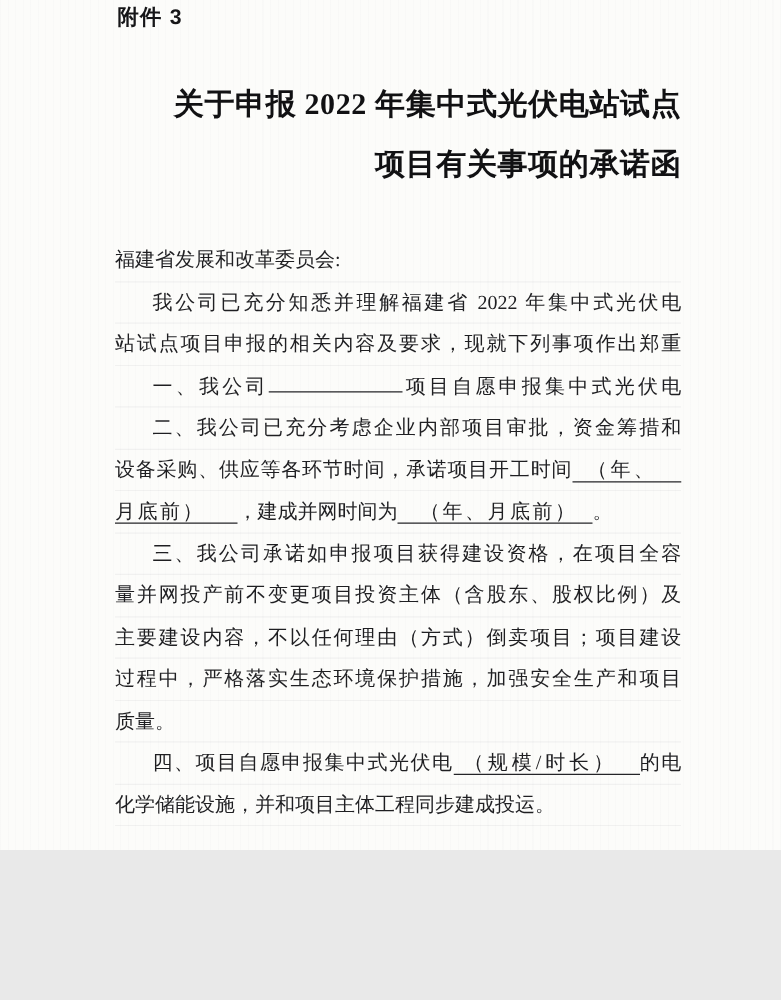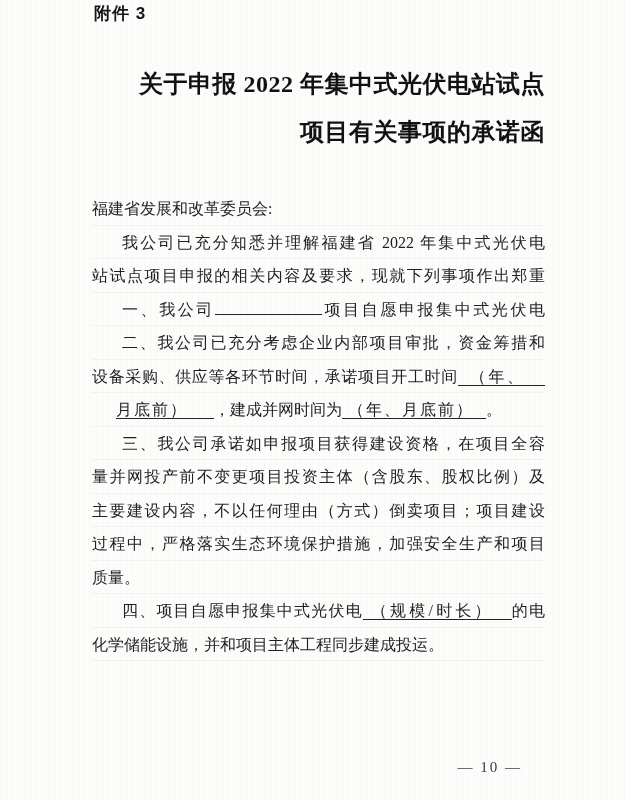--- a/index.html
+++ b/index.html
@@ -3,21 +3,21 @@
 <meta charset="utf-8">
 <style>
   html, body {
     margin: 0;
     padding: 0;
     background: #e9e9e9;
   }
   .page {
     position: relative;
     width: 625px;
-    height: 800px;
+    height: 680px;
     margin: 0 auto;
     background-color: #fcfcfa;
     background-image: repeating-linear-gradient(
       90deg,
       rgba(110, 115, 135, 0.025) 0px, rgba(110, 115, 135, 0.025) 1px,
       transparent 1px, transparent 6px);
     overflow: hidden;
     color: #1d1d1f;
   }
   .attachment {
@@ -105,21 +105,21 @@
     <div class="title-line">项目有关事项的承诺函</div>
   </h1>
 
   <div class="doc-body" id="doc-body">
       <div class="line"><span>福建省发展和改革委员会:</span></div>
       <div class="line just ind"><span>我公司已充分知悉并理解福建省 2022 年集中式光伏电</span></div>
       <div class="line just"><span>站试点项目申报的相关内容及要求，现就下列事项作出郑重</span></div>
       <div class="line just ind"><span>一、我公司</span><span class="blank" style="width: 107px;"></span><span>项目自愿申报集中式光伏电</span></div>
       <div class="line just ind"><span>二、我公司已充分考虑企业内部项目审批，资金筹措和</span></div>
       <div class="line just"><span>设备采购、供应等各环节时间，承诺项目开工时间</span><span class="ul" style="padding-left: 12px; padding-right: 20px;">（年、</span></div>
-      <div class="line"><span class="ul" style="padding-right: 26px; margin-left: 24px;">月底前）</span><span>，建成并网时间为</span><span class="ul" style="padding-left: 6px; padding-right: 12px; font-family: Liberation Serif, serif;">（年、月底前）</span><span>。</span></div>
+      <div class="line"><span class="ul" style="padding-right: 26px;">月底前）</span><span>，建成并网时间为</span><span class="ul" style="padding-left: 18px; padding-right: 12px; font-family: Liberation Serif, serif;">（年、月底前）</span><span>。</span></div>
       <div class="line just ind"><span>三、我公司承诺如申报项目获得建设资格，在项目全容</span></div>
       <div class="line just"><span>量并网投产前不变更项目投资主体（含股东、股权比例）及</span></div>
       <div class="line just"><span>主要建设内容，不以任何理由（方式）倒卖项目；项目建设</span></div>
       <div class="line just"><span>过程中，严格落实生态环境保护措施，加强安全生产和项目</span></div>
       <div class="line"><span>质量。</span></div>
       <div class="line just ind"><span>四、项目自愿申报集中式光伏电</span><span class="ul" style="padding-left: 8px; padding-right: 18px;">（规模/时长）</span><span>的电</span></div>
       <div class="line"><span>化学储能设施，并和项目主体工程同步建成投运。</span></div>
     </div>
 
   <div class="page-number">— 10 —</div>

